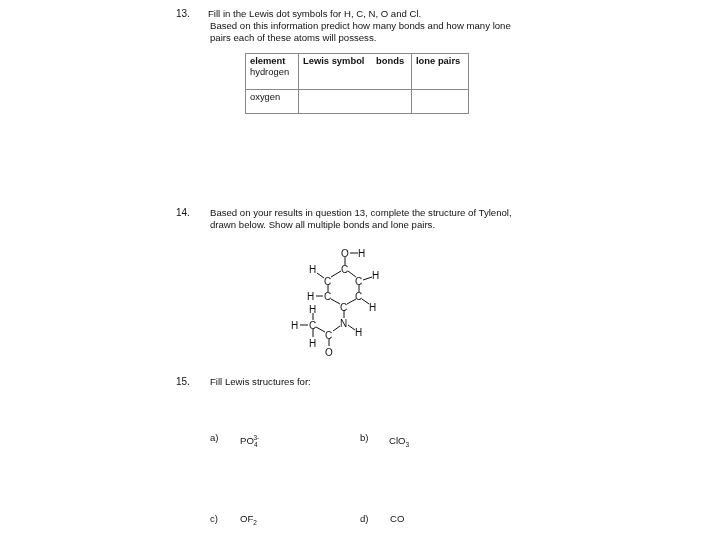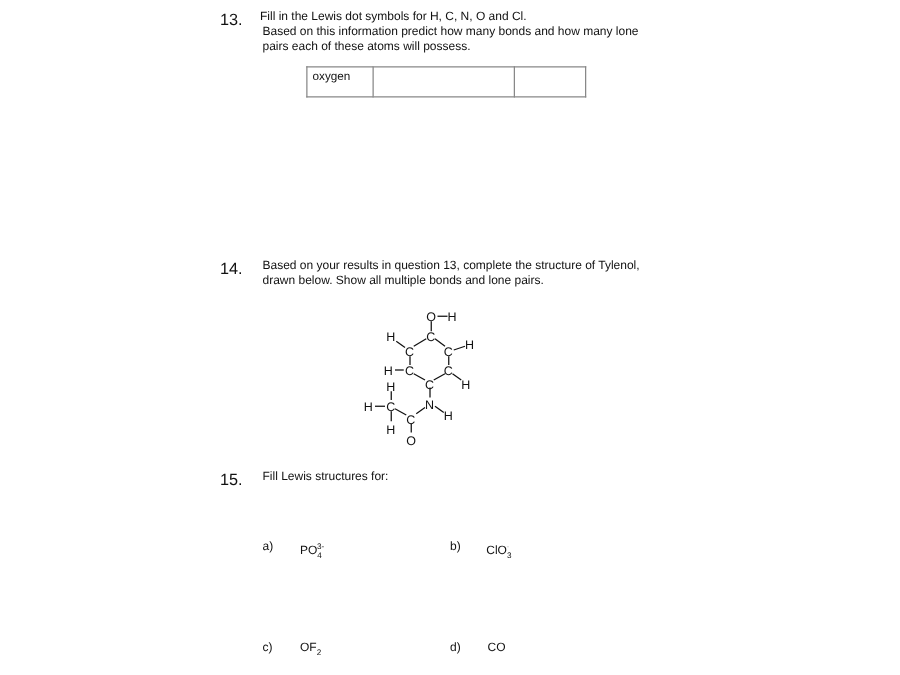--- a/index.html
+++ b/index.html
@@ -1,20 +1,20 @@
 <!DOCTYPE html>
 <html><head>
 <meta charset="utf-8">
 <style>
   html, body { margin:0; padding:0; background:#ffffff; }
   body { width:720px; height:540px; position:relative; overflow:hidden;
          font-family:"Liberation Sans", sans-serif; color:#111; }
   .abs { position:absolute; white-space:nowrap; }
   .txt { font-size:9.6px; line-height:12px; }
-  .qnum { font-size:13px; }
+  .qnum { font-size:10px; }
   table.lewis { position:absolute; left:245px; top:53px; border-collapse:collapse;
                 font-size:9.4px; }
   table.lewis td { border:1px solid #888; vertical-align:top; padding:1px 4px; }
   table.lewis td.c1 { width:44px; }
   table.lewis td.c2 { width:104px; }
   table.lewis td.c3 { width:48px; }
   table.lewis tr.hdr td { height:33px; }
   table.lewis tr.row td { height:21px; }
   .hb { font-weight:bold; }
   .mol { position:absolute; left:280px; top:240px; width:120px; height:120px; }
@@ -25,20 +25,33 @@
 </head>
 <body>
 
 <div class="abs qnum" style="left:176px;top:8px;">13.</div>
 <div class="abs txt" style="left:208px;top:8px;">Fill in the Lewis dot symbols for H, C, N, O and Cl.</div>
 <div class="abs txt" style="left:210px;top:20px;">Based on this information predict how many bonds and how many lone</div>
 <div class="abs txt" style="left:210px;top:32px;">pairs each of these atoms will possess.</div>
 
 <table class="lewis">
   <tbody>
+      <tr class="hdr">
+    <td class="c1">
+      <div class="hb">element</div>
+      <div>hydrogen</div>
+    </td>
+    <td class="c2">
+      <span class="hb">Lewis symbol</span>
+      <span class="hb" style="margin-left:9px;">bonds</span>
+    </td>
+    <td class="c3">
+      <span class="hb">lone pairs</span>
+    </td>
+  </tr>
   <tr class="row">
     <td class="c1">oxygen</td>
     <td class="c2"></td>
     <td class="c3"></td>
   </tr>
 </tbody>
   </table>
 
 <div class="abs qnum" style="left:176px;top:207px;">14.</div>
 <div class="abs txt" style="left:210px;top:207px;">Based on your results in question 13, complete the structure of Tylenol,</div>

